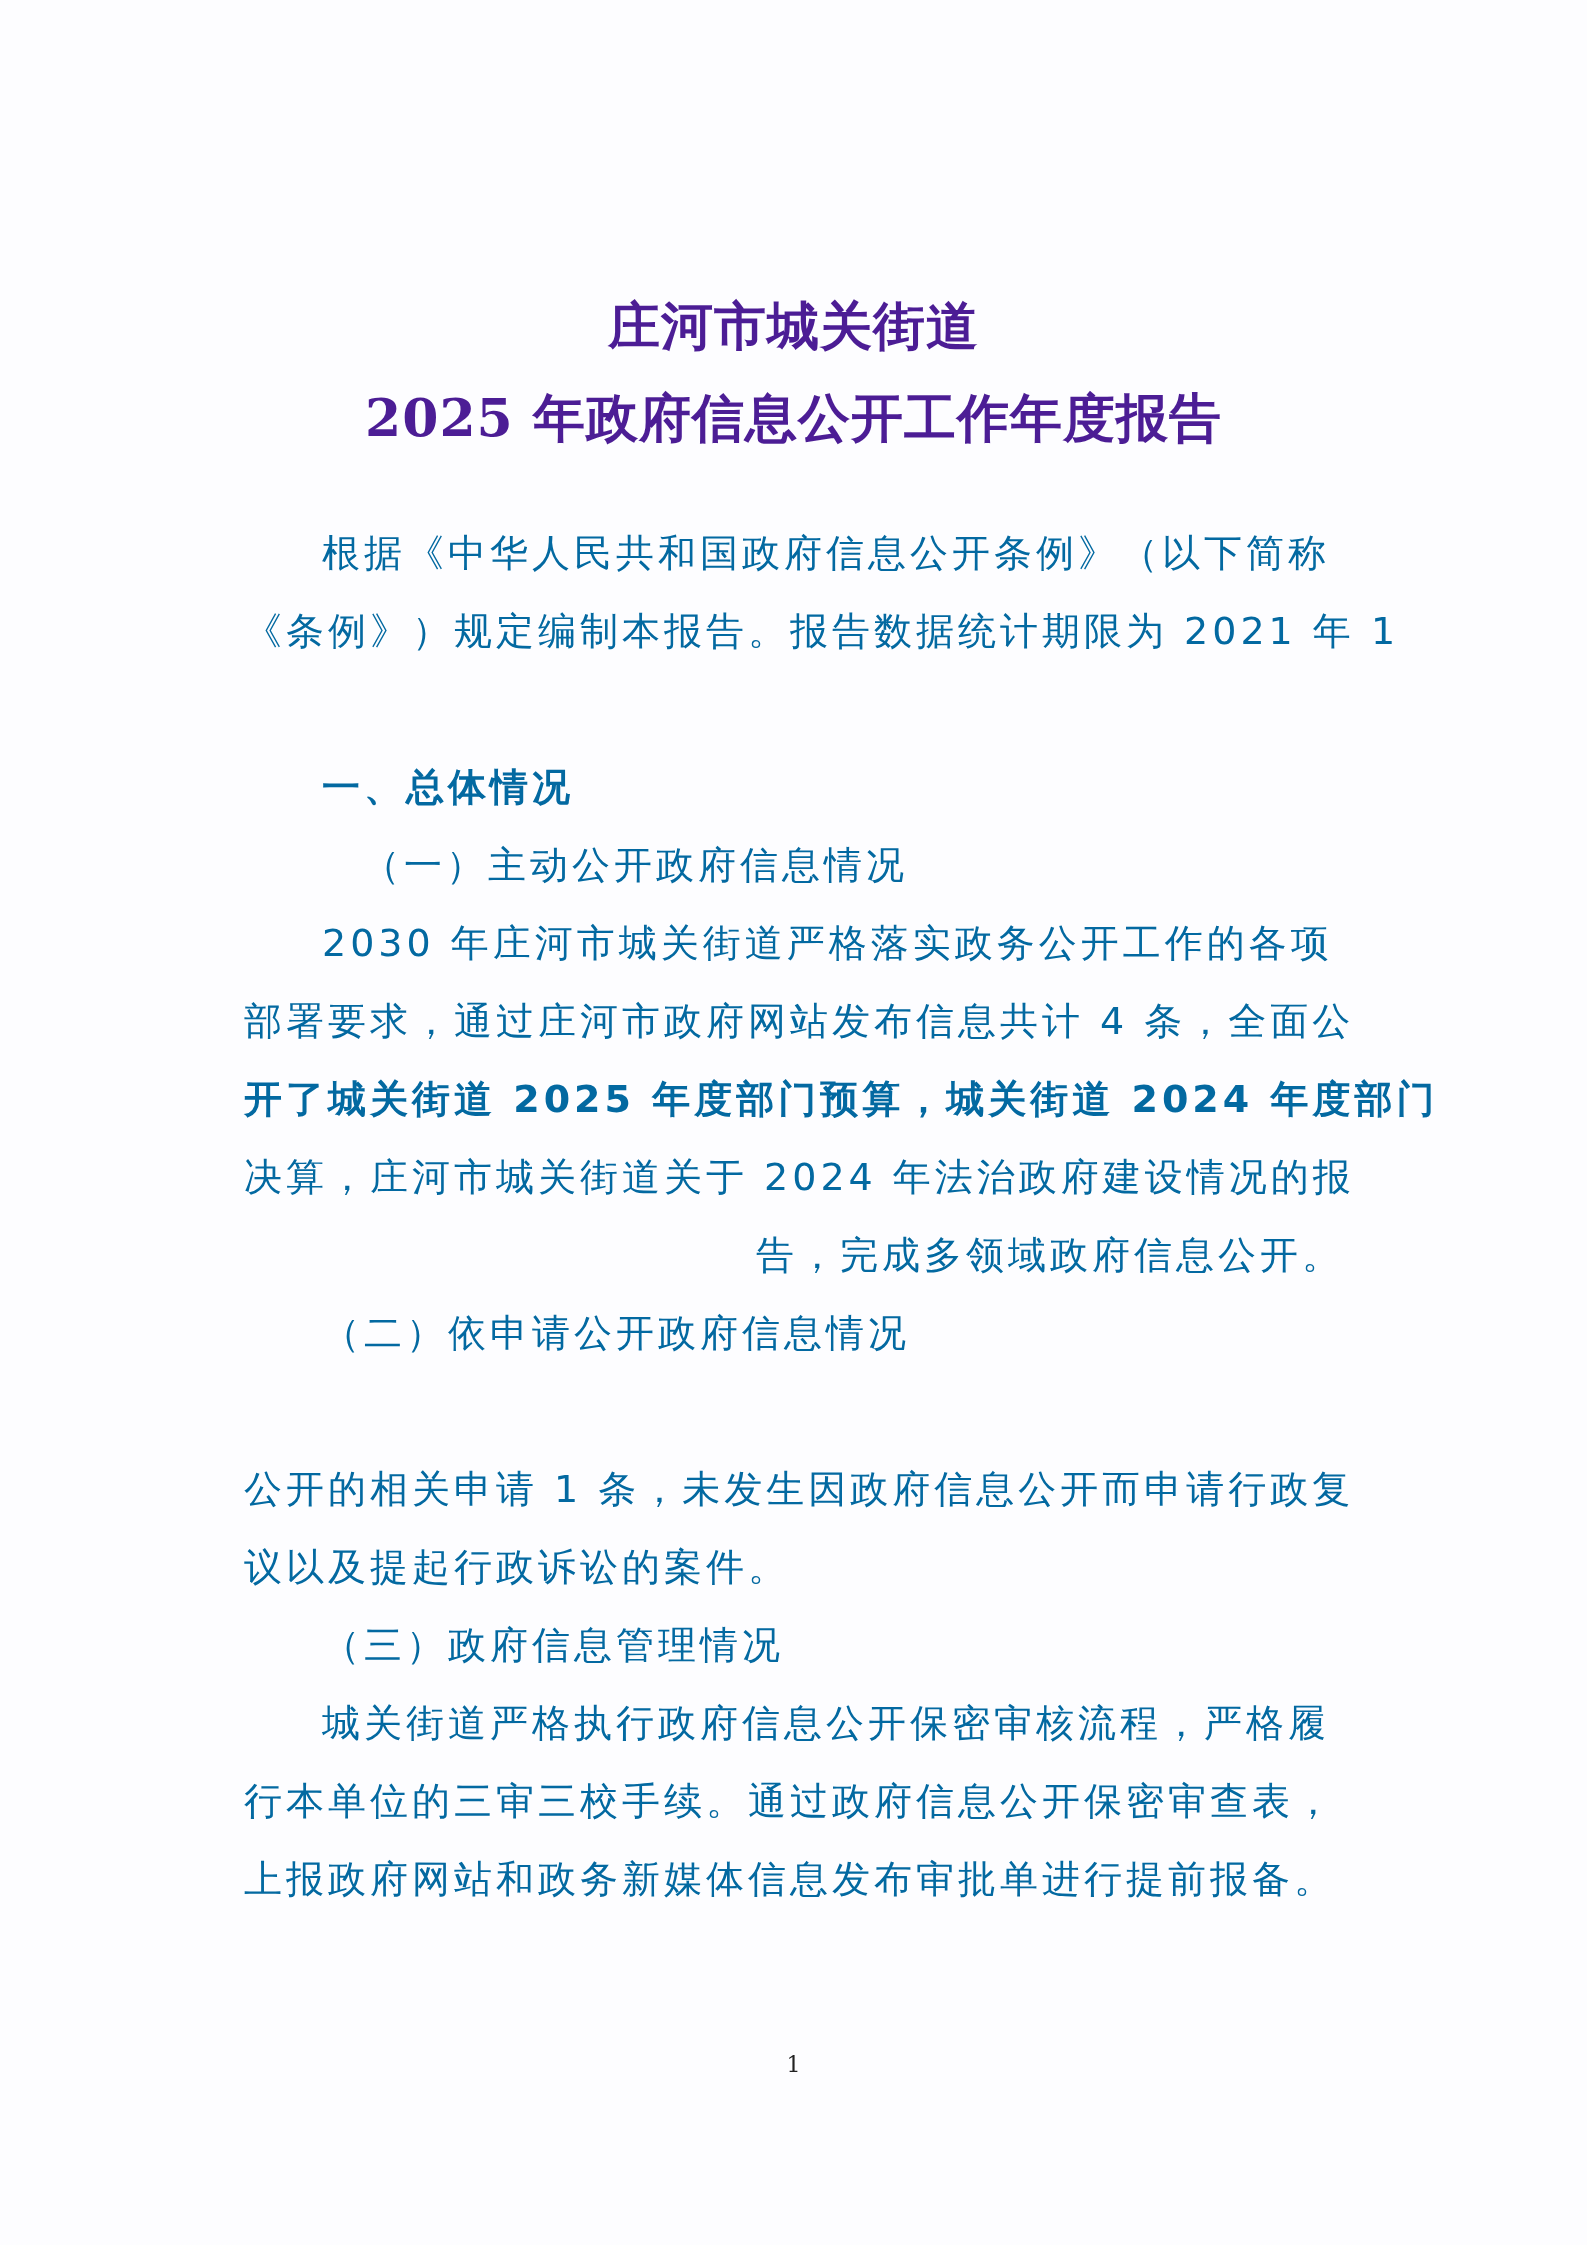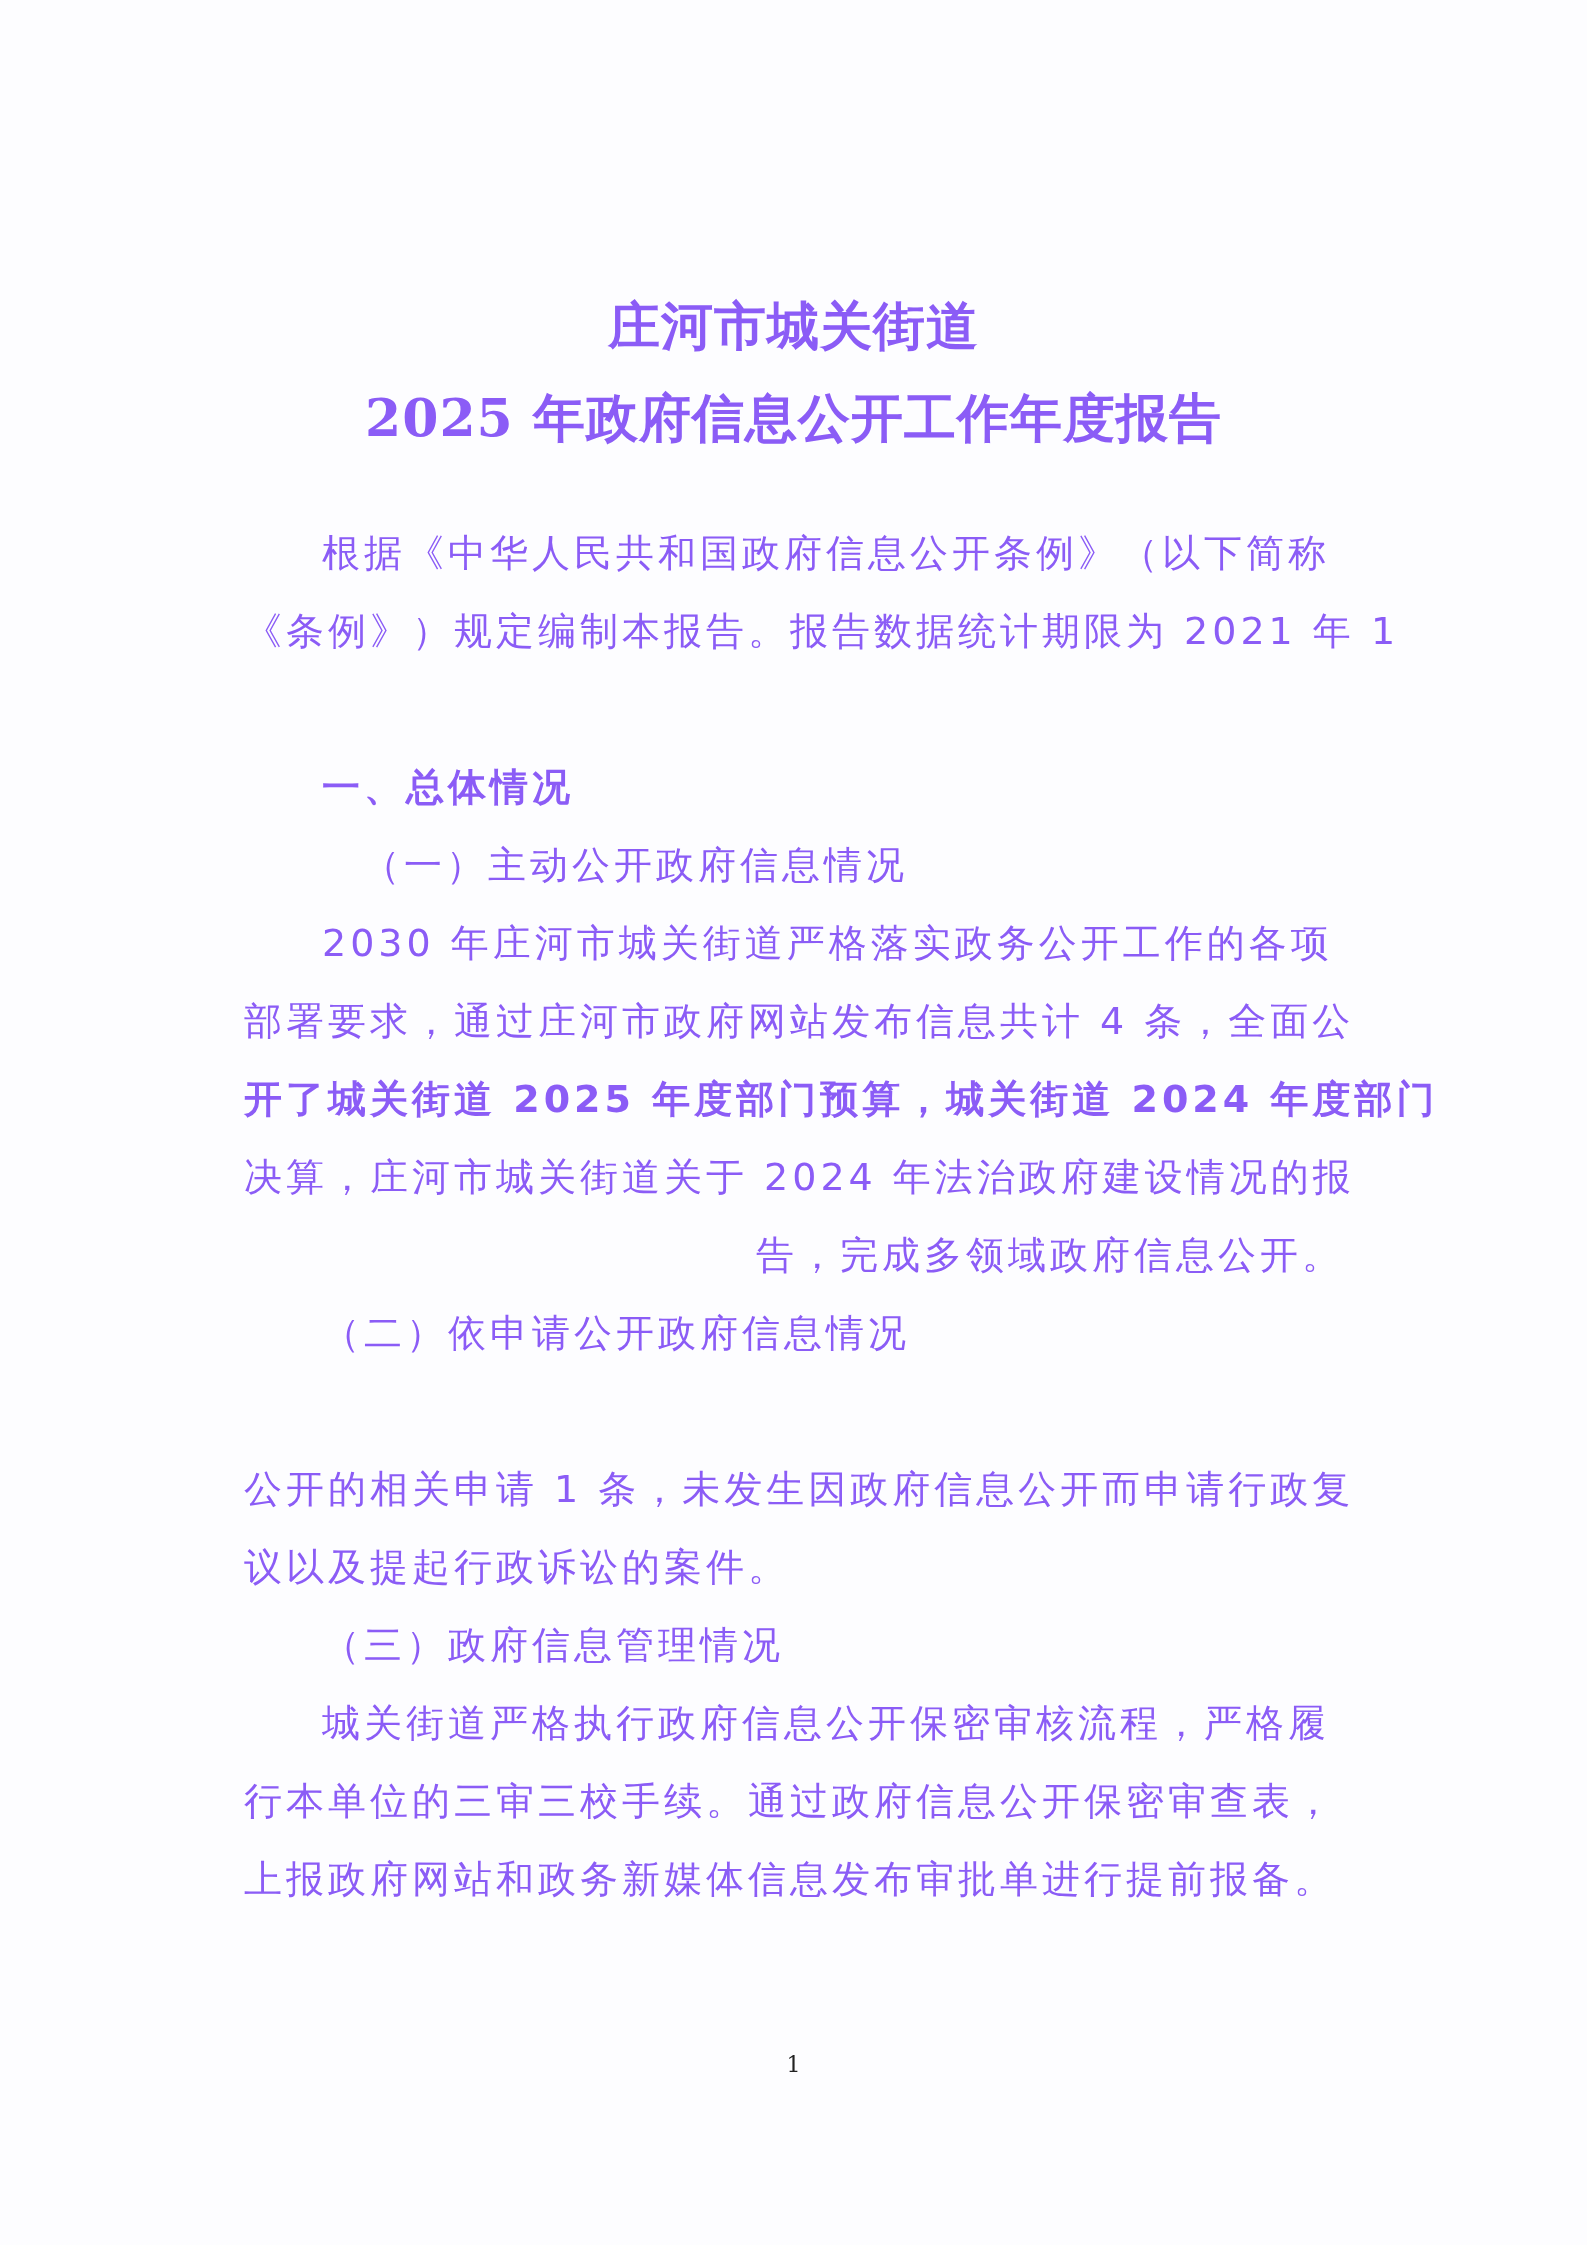--- a/index.html
+++ b/index.html
@@ -23,34 +23,34 @@
     }
     .title {
       position: absolute;
       left: 0;
       width: 1587px;
       text-align: center;
       font-family: "DejaVu Serif", "Liberation Serif", serif;
       font-weight: bold;
       font-size: 52px;
       letter-spacing: 1px;
-      color: #8b5cf6;
+      color: #4c1d95;
       line-height: 1;
     }
     .title.l1 { top: 300px; }
     .title.l2 { top: 392px; }
     .line {
       position: absolute;
       left: 244px;
       width: 1100px;
       height: 78px;
       font-family: "DejaVu Sans", "Liberation Sans", sans-serif;
       font-size: 38px;
       line-height: 78px;
-      color: #8b5cf6;
+      color: #0369a1;
       white-space: nowrap;
       letter-spacing: 4px;
     }
     .indent { left: 322px; width: 1022px; }
     .heading {
       font-family: "DejaVu Sans", "Liberation Sans", sans-serif;
       font-weight: bold;
     }
     .page-number {
       position: absolute;

